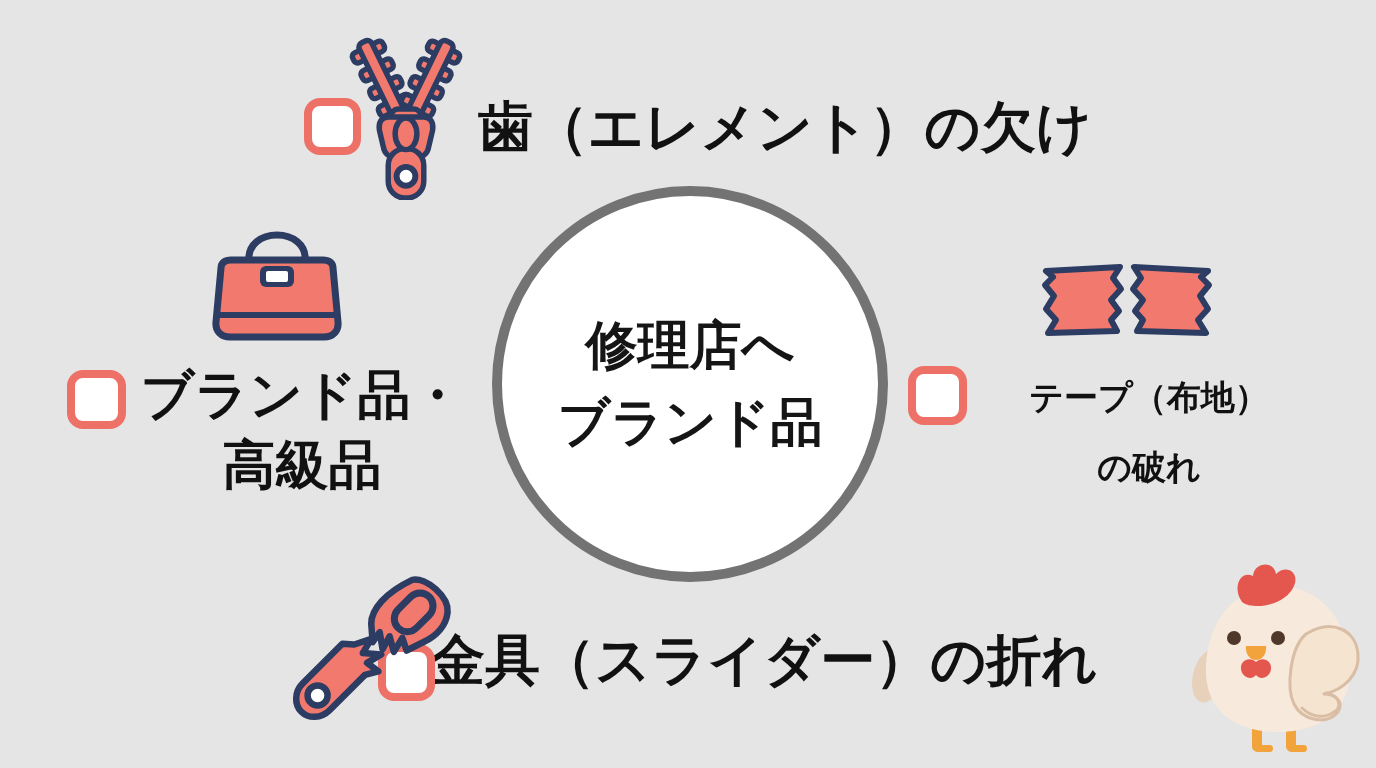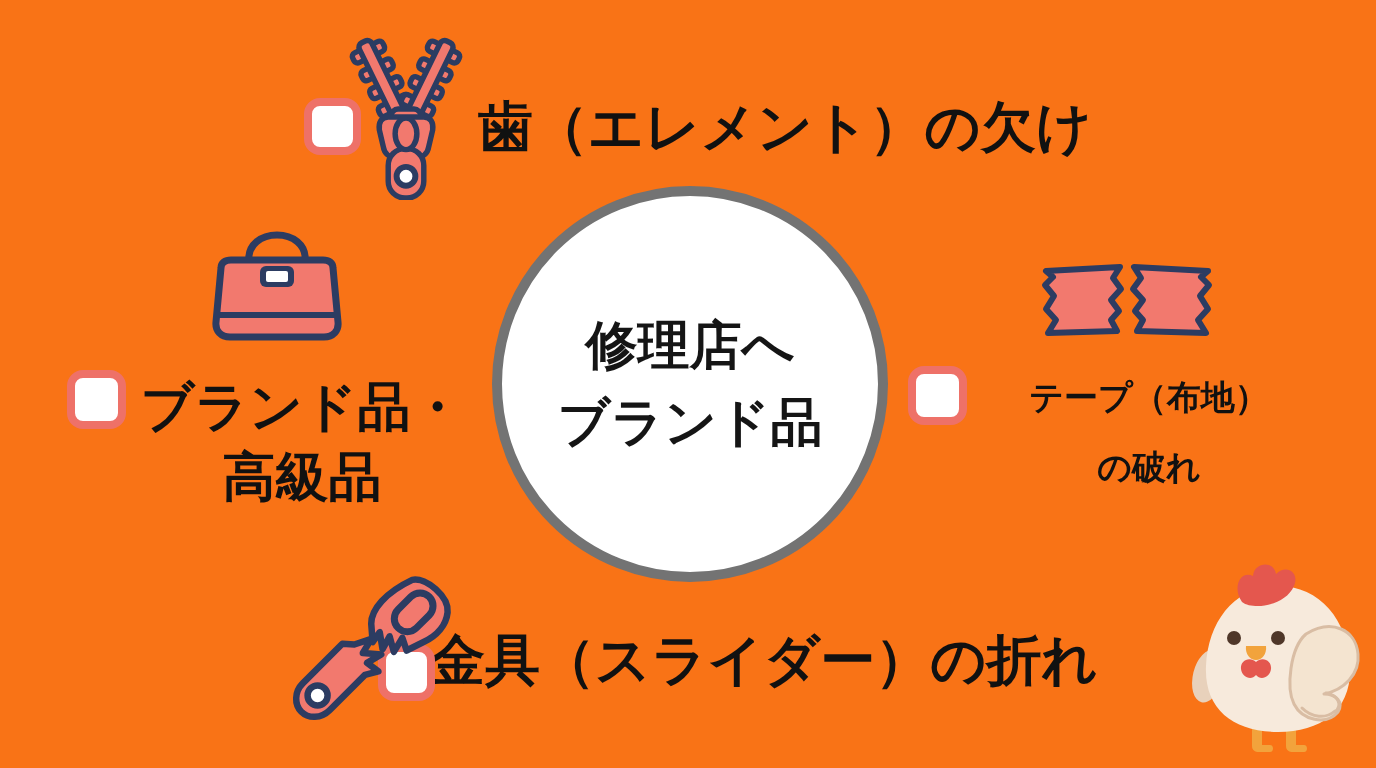--- a/index.html
+++ b/index.html
@@ -3,28 +3,28 @@
 <meta charset="utf-8">
 <style>
   * { margin:0; padding:0; box-sizing:border-box; }
   html,body { width:1376px; height:768px; }
   body {
     font-family:"Liberation Sans","DejaVu Sans",sans-serif;
     background:#fff;
   }
   .canvas {
     position:relative; width:1376px; height:768px;
-    background:#f97316; overflow:hidden;
+    background:#e5e5e5; overflow:hidden;
   }
   .lbl {
     position:absolute; font-weight:800; color:#111111;
     white-space:nowrap; letter-spacing:0;
   }
   .lbl-top    { left:478px; top:96px;  font-size:55px; line-height:62px; }
-  .lbl-left   { left:128px; top:372px; width:348px; text-align:center; font-size:53px; line-height:70px; }
+  .lbl-left   { left:128px; top:360px; width:348px; text-align:center; font-size:53px; line-height:70px; }
   .lbl-right  { left:968px; top:362px; width:362px; text-align:center; font-size:34px; line-height:70px; }
   .lbl-bottom { left:430px; top:628px; font-size:55px; line-height:64px; }
   .checkbox {
     position:absolute; background:#ffffff;
     border:8px solid #EE7168; border-radius:16px;
   }
   .cb-top    { left:304px; top:98px;  width:57px; height:57px; }
   .cb-left   { left:67px;  top:370px; width:59px; height:59px; }
   .cb-right  { left:908px; top:366px; width:59px; height:59px; }
   .cb-bottom { left:378px; top:644px; width:57px; height:57px; z-index:1; }

